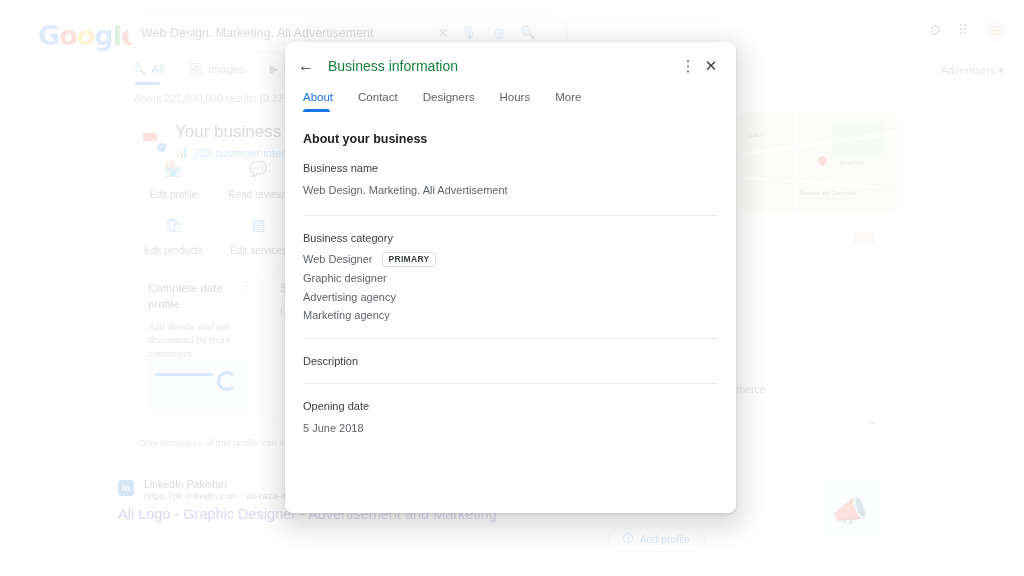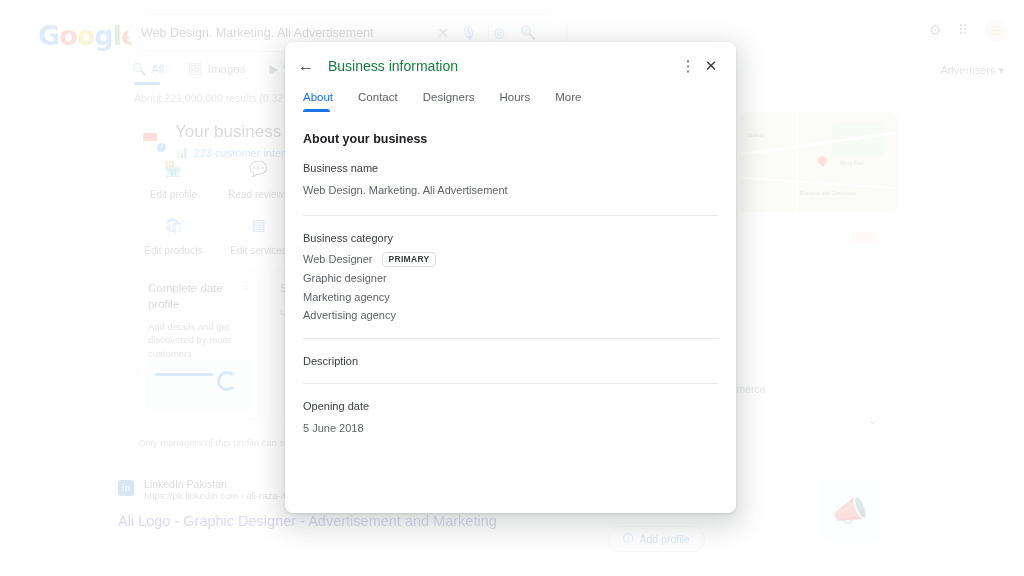--- a/index.html
+++ b/index.html
@@ -119,21 +119,21 @@
 
   
   .res { position:absolute; left:118px; top:478px; width:420px; }
   .res .fav {
     position:absolute; left:0; top:2px; width:16px;height:16px;border-radius:3px;
     background:#0a66c2; color:#fff; font-size:9px; font-weight:bold;
     display:flex;align-items:center;justify-content:center;
   }
   .res .site { margin-left:26px; font-size:10.5px; color:#202124; }
   .res .url  { margin-left:26px; font-size:9.5px; color:#4d5156; }
-  .res .ttl  { margin-top:12px; font-size:14.5px; color:#1a0dab; }
+  .res .ttl  { margin-top:5px; font-size:14.5px; color:#1a0dab; }
   .res .snip { margin-top:4px; font-size:10.5px; color:#4d5156; line-height:1.5; }
   .kp-map {
     position:absolute; left:740px; top:112px; width:158px; height:100px;
     border-radius:8px; overflow:hidden; background:#e8f0d8;
   }
   .kp-map .road{position:absolute;background:#fff;}
   .kp-map .r1{left:0;top:30px;width:158px;height:3px;transform:rotate(-8deg);}
   .kp-map .r2{left:55px;top:0;width:3px;height:100px;}
   .kp-map .r3{left:0;top:70px;width:158px;height:2px;transform:rotate(4deg);}
   .kp-map .park{position:absolute;left:92px;top:10px;width:52px;height:34px;background:#cfe8c8;border-radius:3px;}
@@ -380,24 +380,24 @@
         <div class="lab">Business category</div>
         <div class="catlist">
           <div class="catrow">
             <span>Web Designer</span>
             <span class="badge">PRIMARY</span>
           </div>
           <div class="catrow">
               <span>Graphic designer</span>
             </div>
           <div class="catrow">
-              <span>Marketing agency</span>
+              <span>Advertising agency</span>
             </div>
           <div class="catrow">
-              <span>Advertising agency</span>
+              <span>Marketing agency</span>
             </div>
         </div>
       </div>
       <div class="hr"></div>
 
       <div class="field">
         <div class="lab">Description</div>
       </div>
       <div class="hr"></div>
 

